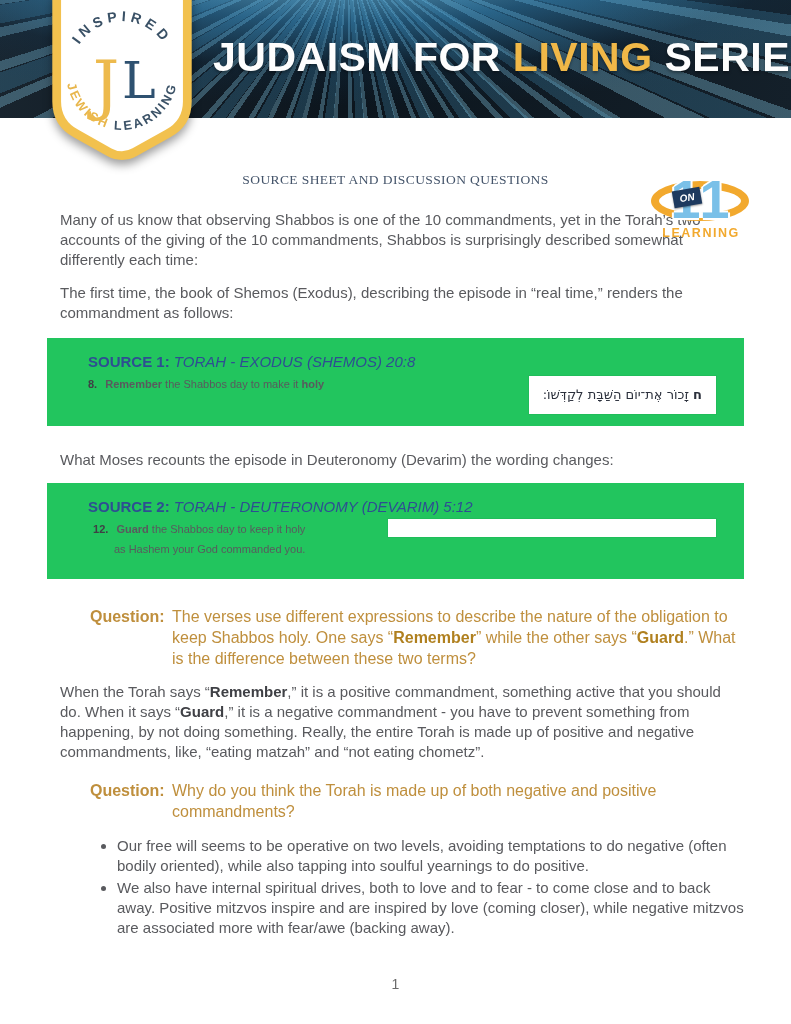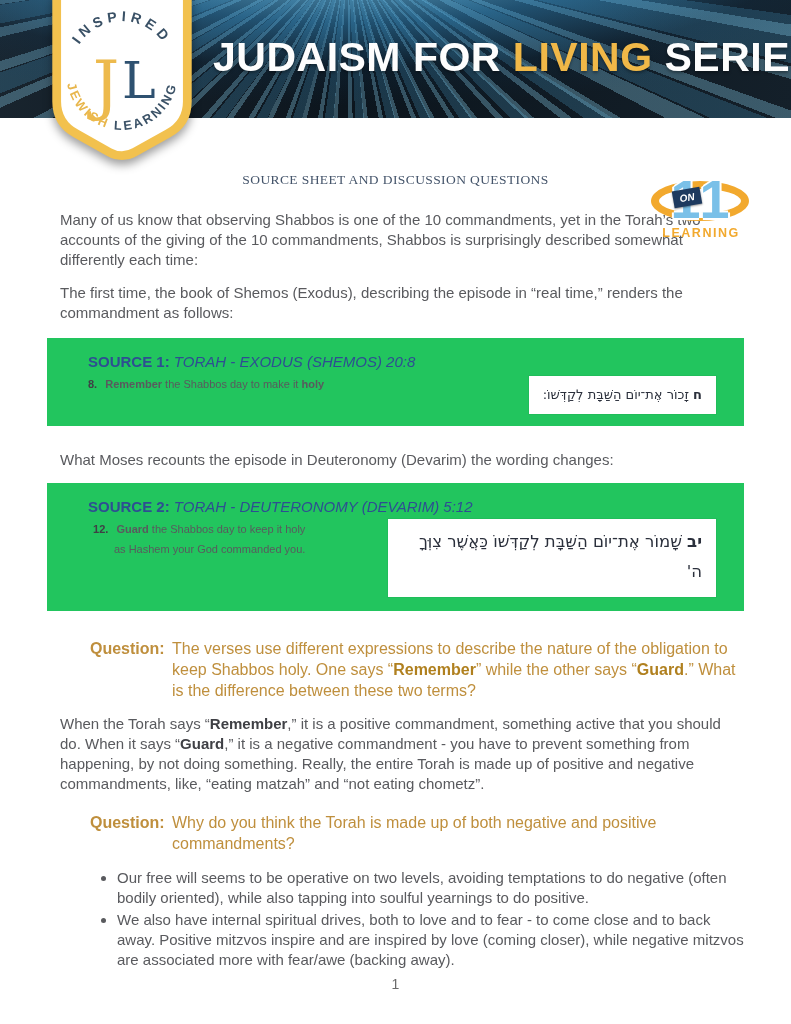--- a/index.html
+++ b/index.html
@@ -85,21 +85,21 @@
   .p2 { margin-top:13px; }
   .p-moses { margin-top:24px; }
   .p3 { margin-top:13px; }
 
   
   .source-box {
     margin-top:15px;
     background:#22c55e;
     padding:13px 28px 12px 41px;
   }
-  .source-box.second { margin-top:13px; padding-bottom:14px; }
+  .source-box.second { margin-top:13px; padding-bottom:20px; }
   .source-head { font-size:15px; line-height:21px; color:#2E4E92; }
   .source-label { font-weight:bold; }
   .source-ref { font-style:italic; }
   .source-row { display:flex; align-items:flex-start; margin-top:2px; }
   .source-eng { font-size:11px; line-height:20px; color:#595a5e;text-align:right; }
   .source-eng .num { font-weight:bold; color:#3f4045; margin-right:8px; }
   .eng-line2 { padding-left:26px; }
   .heb-box {
     margin-left:auto;
     background:#ffffff;
@@ -192,21 +192,20 @@
       <div class="source-head">
         <span class="source-label">SOURCE 2:</span>
         <span class="source-ref">TORAH - DEUTERONOMY (DEVARIM) 5:12</span>
       </div>
       <div class="source-row">
         <div class="source-eng">
           <div><span class="num">12.</span><b>Guard</b><span> the Shabbos day to keep it holy</span></div>
           <div class="eng-line2">as Hashem your God commanded you.</div>
         </div>
         <div class="heb-box heb-box2">
-          <div class="heb-line1"><span class="heb-num">יב</span> <span>שָׁמוֹר אֶת־יוֹם הַשַּׁבָּת לְקַדְּשׁוֹ כַּאֲשֶׁר צִוְּךָ ה'</span></div>
         </div>
       </div>
     </div>
 
     <div class="question">
       <div class="q-label">Question:</div>
       <div class="q-text"><span>The verses use different expressions to describe the nature of the obligation to keep Shabbos holy. One says “</span><b>Remember</b><span>” while the other says “</span><b>Guard</b><span>.” What is the difference between these two terms?</span></div>
     </div>
 
     <p class="para p3"><span>When the Torah says “</span><b>Remember</b><span>,” it is a positive commandment, something active that you should do. When it says “</span><b>Guard</b><span>,” it is a negative commandment - you have to prevent something from happening, by not doing something. Really, the entire Torah is made up of positive and negative commandments, like, “eating matzah” and “not eating chometz”.</span></p>

